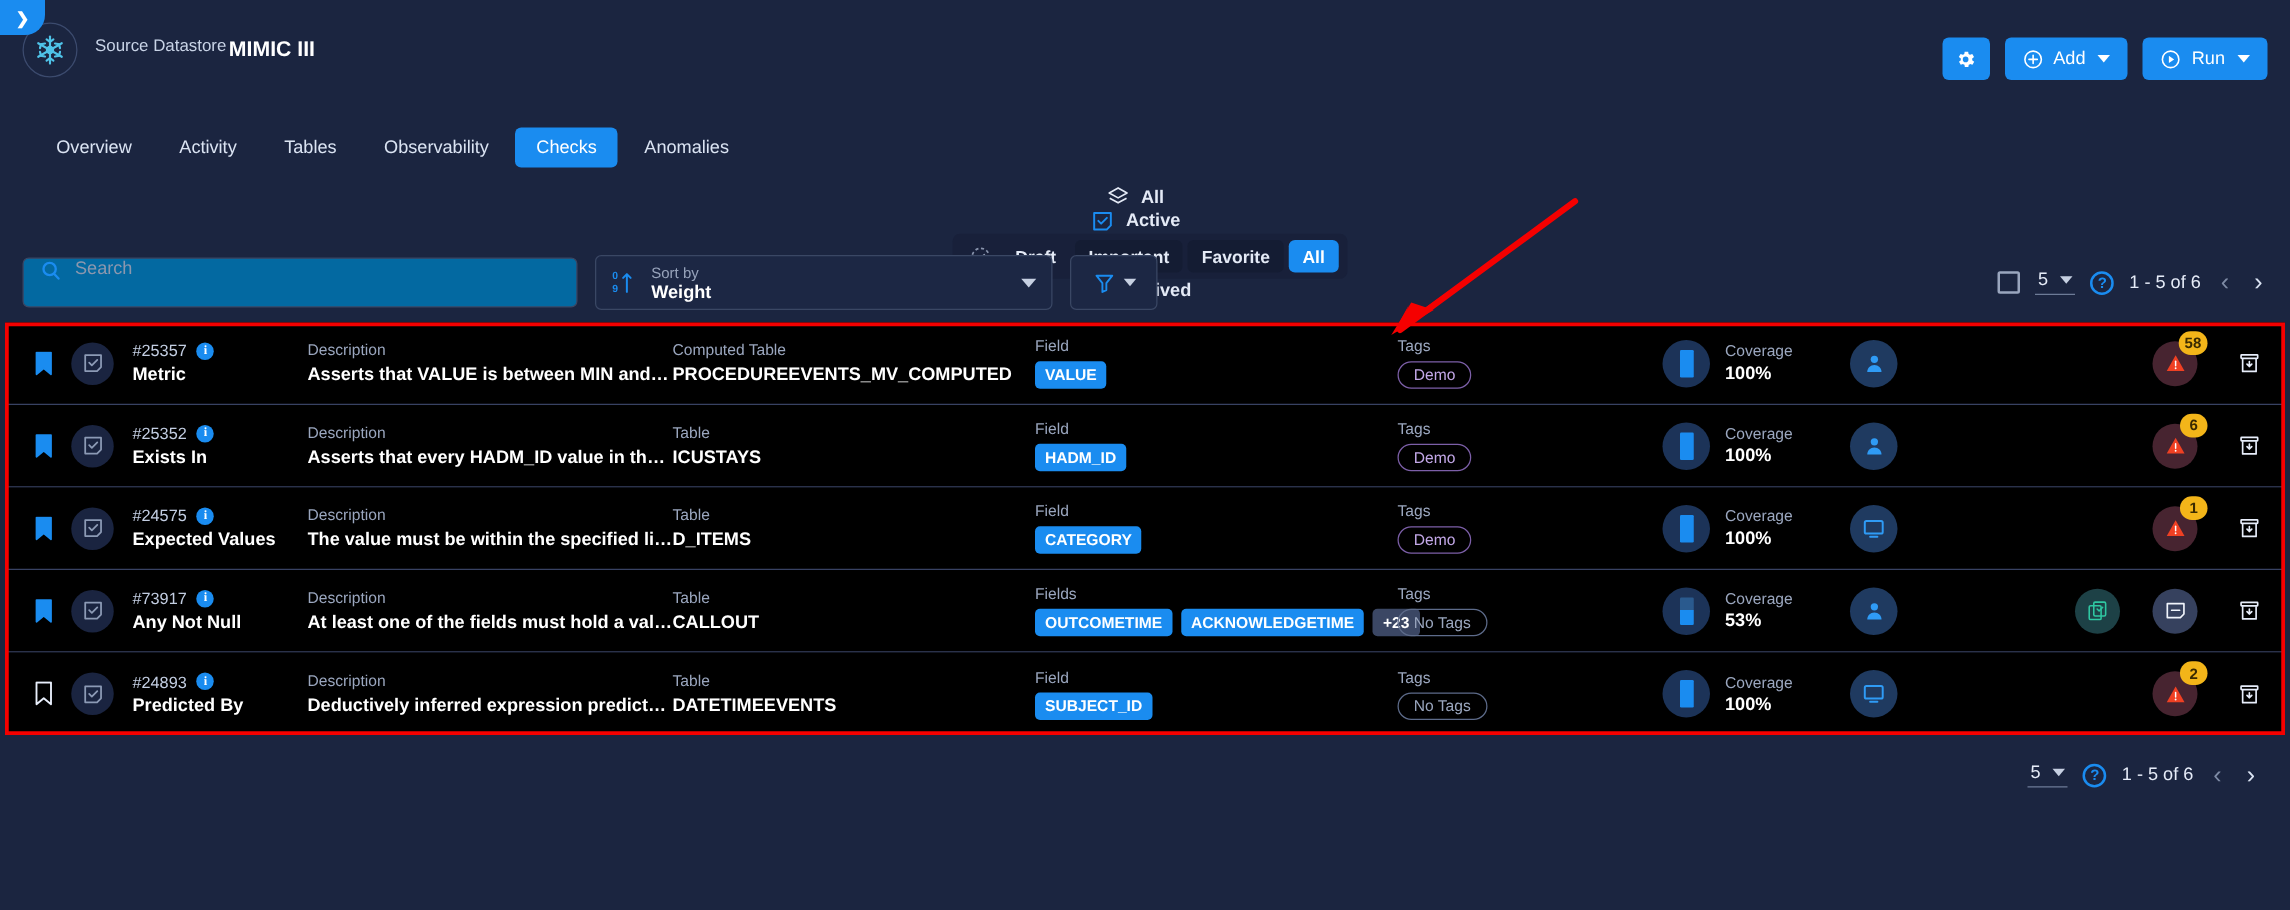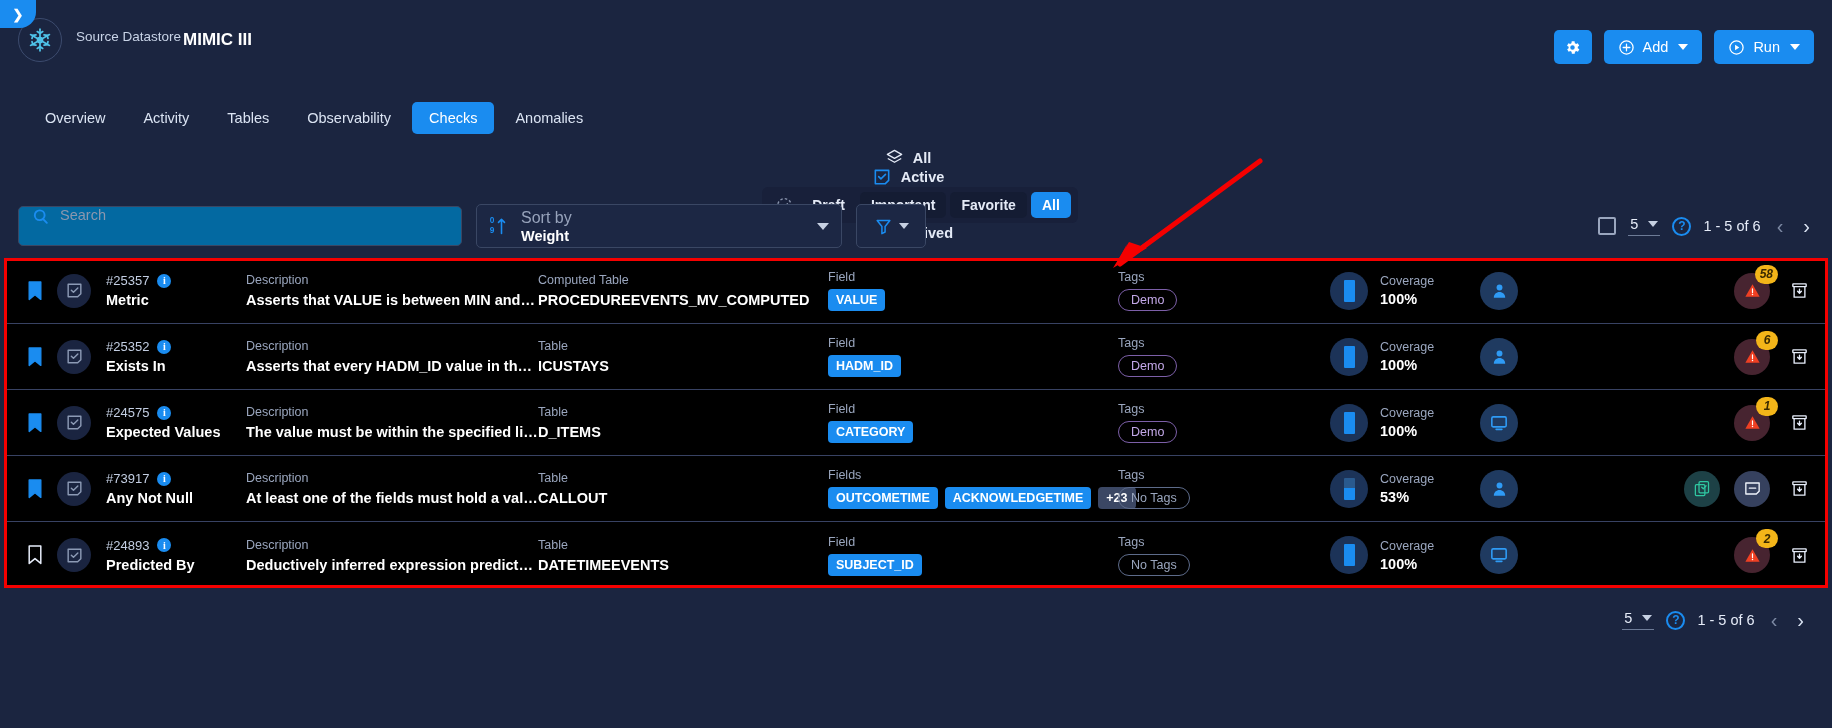--- a/index.html
+++ b/index.html
@@ -97,21 +97,21 @@
     color: #e6ecf8; font-size: 14.5px; font-family: inherit; flex: 1;
   }
   .search-box input::placeholder { color: #8b97ae; }
   .sortby {
     width: 366px; height: 44px; background: #1c2744;
     border: 1px solid #3a4764; border-radius: 5px;
     display: flex; align-items: center; gap: 12px; padding: 0 12px;
     margin-left: 14px; cursor: pointer; position: relative;
   }
   .sortby .txt { display: flex; flex-direction: column; gap: 1px; }
-  .sortby .sub { font-size: 16px; color: #97a3bb; }
+  .sortby .sub { font-size: 12px; color: #97a3bb; }
   .sortby .val { font-size: 14.5px; color: #fff; font-weight: bold; }
   .sortby .cdn {
     position: absolute; right: 12px;
     width: 0; height: 0; border-left: 6px solid transparent;
     border-right: 6px solid transparent; border-top: 7px solid #c6d0e2;
   }
   .filterbtn {
     width: 70px; height: 44px; background: #1c2744;
     border: 1px solid #3a4764; border-radius: 5px;
     display: flex; align-items: center; justify-content: center; gap: 6px;
@@ -208,21 +208,21 @@
   }
   .cov-bar { width: 11px; background: #1a8cf0; border-radius: 1px; }
   .cov-txt { display: flex; flex-direction: column; gap: 3px; }
 
   .c-owner { width: 78px; display: flex; align-items: center; }
   .own-circle {
     width: 38px; height: 38px; border-radius: 50%; background: #1f3a60;
     display: flex; align-items: center; justify-content: center;
   }
 
-  .c-actions { flex: 1; display: flex; justify-content: flex-end; gap: 14px; padding-right: 6px; font-style: italic; }
+  .c-actions { flex: 1; display: flex; justify-content: flex-end; gap: 26px; padding-right: 6px; }
   .act-circle {
     width: 36px; height: 36px; border-radius: 50%;
     display: flex; align-items: center; justify-content: center; cursor: pointer;
   }
   .act-circle.teal { background: #1d4146; }
   .act-circle.slate { background: #36415e; }
   .alert-wrap { position: relative; width: 36px; height: 36px; }
   .alert-circle {
     position: absolute; inset: 0; border-radius: 50%; background: #472430;
     display: flex; align-items: center; justify-content: center;

